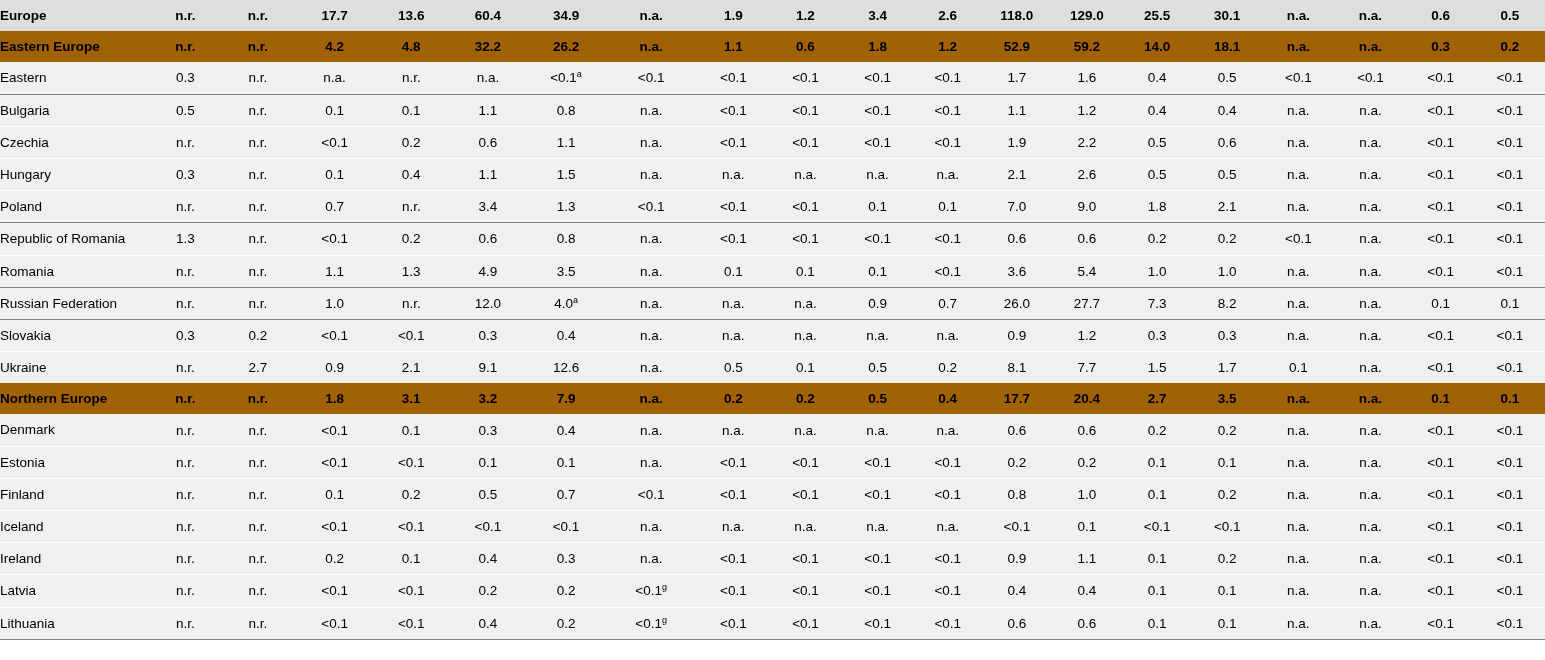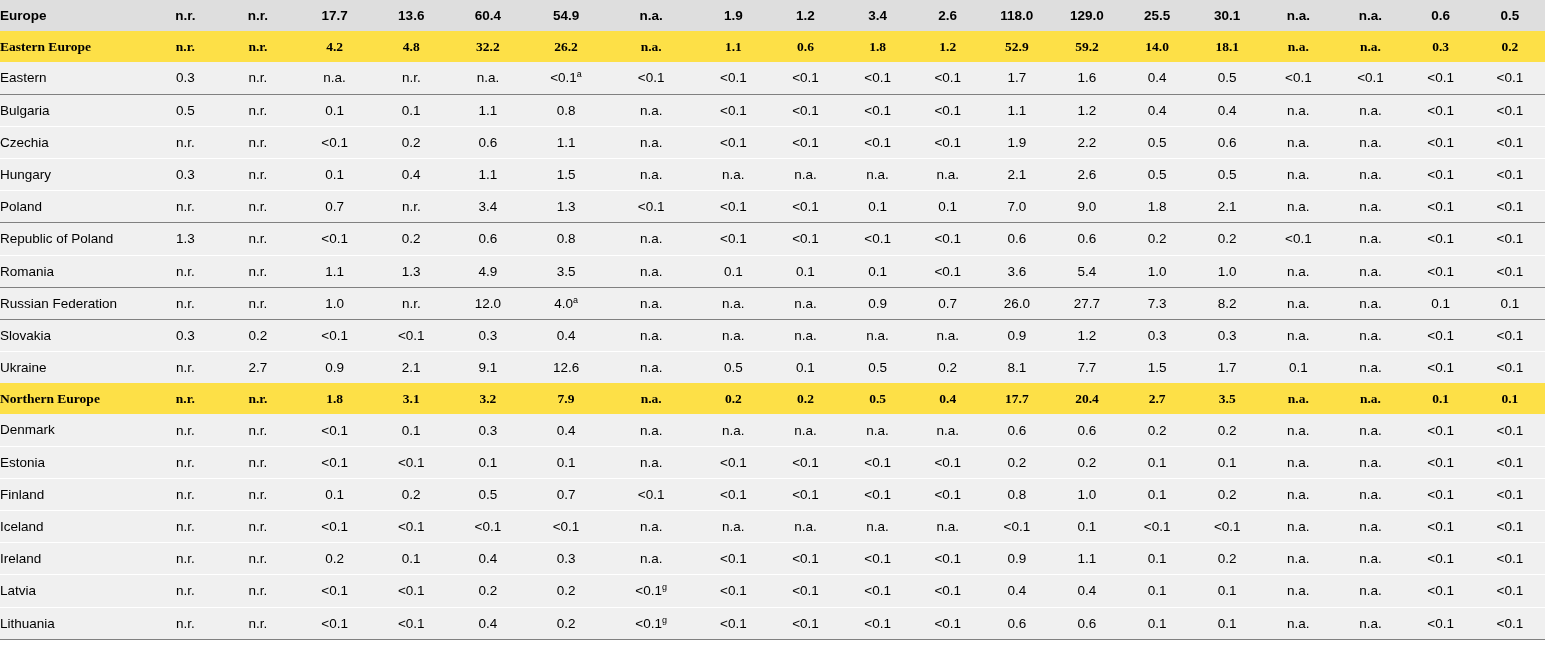--- a/index.html
+++ b/index.html
@@ -36,23 +36,22 @@
   }
   .num {
     text-align: center;
   }
   
   tr.region-head td {
     background: #dedede;
     font-weight: bold;
   }
   tr.region-sub td {
-    background: #fde047;
+    background: #a16207;
     font-weight: bold;
-    font-family: Liberation Serif, serif;
   }
   tr.country td {
     background: #f0f0f0;
     font-weight: normal;
   }
   
   tr.country + tr.country td {
     border-top: 1.5px solid #ffffff;
   }
   tr.country td {
@@ -98,21 +97,21 @@
       <col style="width:70px">
   </colgroup>
   <tbody>
       <tr class="region-head">
         <td class="lbl">Europe</td>
         <td class="num">n.r.</td>
         <td class="num">n.r.</td>
         <td class="num">17.7</td>
         <td class="num">13.6</td>
         <td class="num">60.4</td>
-        <td class="num">54.9</td>
+        <td class="num">34.9</td>
         <td class="num">n.a.</td>
         <td class="num">1.9</td>
         <td class="num">1.2</td>
         <td class="num">3.4</td>
         <td class="num">2.6</td>
         <td class="num">118.0</td>
         <td class="num">129.0</td>
         <td class="num">25.5</td>
         <td class="num">30.1</td>
         <td class="num">n.a.</td>
@@ -246,21 +245,21 @@
         <td class="num">7.0</td>
         <td class="num">9.0</td>
         <td class="num">1.8</td>
         <td class="num">2.1</td>
         <td class="num">n.a.</td>
         <td class="num">n.a.</td>
         <td class="num">&lt;0.1</td>
         <td class="num">&lt;0.1</td>
       </tr>
       <tr class="country tall">
-        <td class="lbl">Republic of Poland</td>
+        <td class="lbl">Republic of Romania</td>
         <td class="num">1.3</td>
         <td class="num">n.r.</td>
         <td class="num">&lt;0.1</td>
         <td class="num">0.2</td>
         <td class="num">0.6</td>
         <td class="num">0.8</td>
         <td class="num">n.a.</td>
         <td class="num">&lt;0.1</td>
         <td class="num">&lt;0.1</td>
         <td class="num">&lt;0.1</td>

